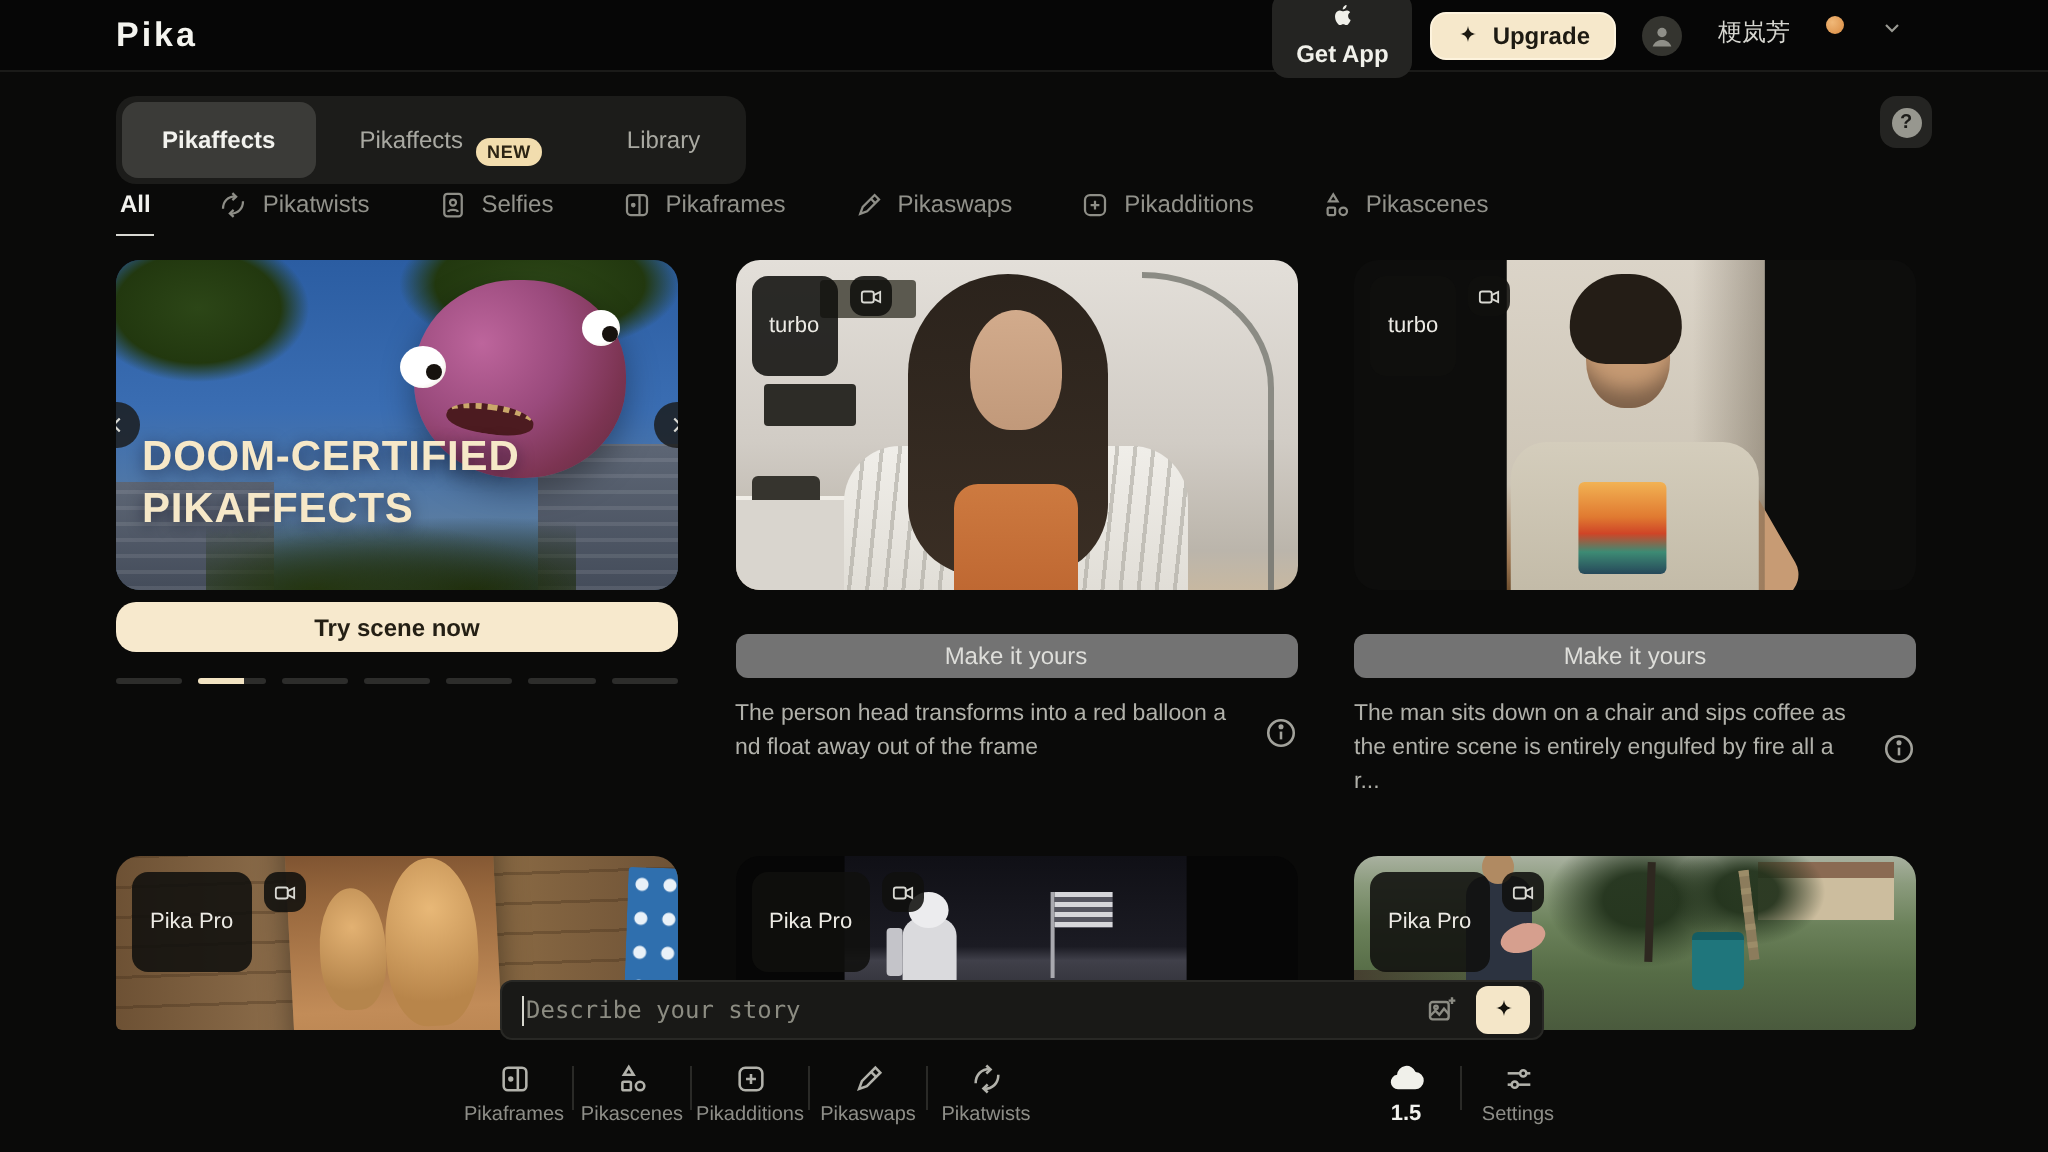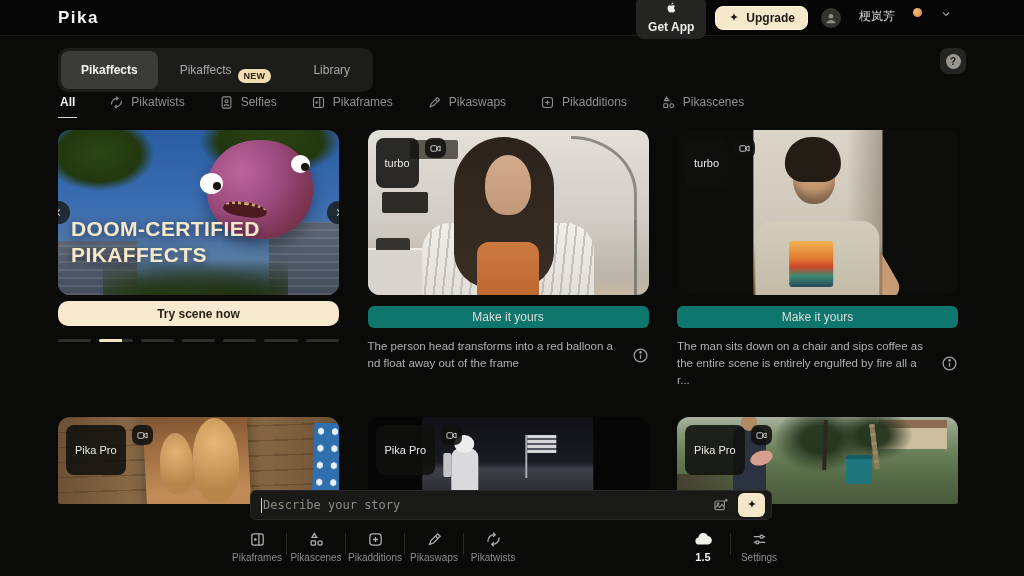--- a/index.html
+++ b/index.html
@@ -49,21 +49,21 @@
   .media { position:relative; width:100%; height:165px; border-radius:12px; overflow:hidden; background:#141412; cursor:pointer; }
   .media.short { height:87px; border-radius:12px 12px 3px 3px; }
 
   .badges { position:absolute; top:8px; left:8px; display:flex; gap:6px; z-index:5; }
   .pill { background:rgba(16,16,14,.88); color:#eceae4; font-size:11px; padding:18px 9px; border-radius:8px; line-height:14px; }
   .icon-badge { width:21px; height:20px; background:rgba(16,16,14,.88); border-radius:7px; color:#d8d8d2;
                 display:flex; align-items:center; justify-content:center; }
 
   .cta-cream { width:100%; margin-top:6px; height:25px; background:#f7e9cd; color:#241f14; border:none; border-radius:10px;
                font-size:12px; font-weight:700; cursor:pointer; font-family:inherit; }
-  .cta-dark { width:100%; margin-top:11px; height:22px; background:#0f766e; color:#dededa; border:none; border-radius:6px;
+  .cta-dark { width:100%; margin-top:22px; height:22px; background:#737373; color:#dededa; border:none; border-radius:6px;
               font-size:12px; cursor:pointer; font-family:inherit; }
   .dots { display:flex; gap:8px; margin-top:13px; }
   .bar { flex:1; height:3px; border-radius:2px; background:#2d2d2b; cursor:pointer; }
   .bar.active { background:linear-gradient(90deg,#f2e3c2 0 68%, #2d2d2b 68%); }
 
   .desc-row { display:flex; margin-top:10px; align-items:center; }
   .desc { flex:1; font-size:11.5px; line-height:17px; color:#b1b1aa; word-break:break-all; padding-right:14px; }
   .info { flex-shrink:0; color:#a2a29b; cursor:pointer; }
 
   .nav-arrow { position:absolute; top:71px; width:23px; height:23px; border-radius:50%; border:none; z-index:6;

